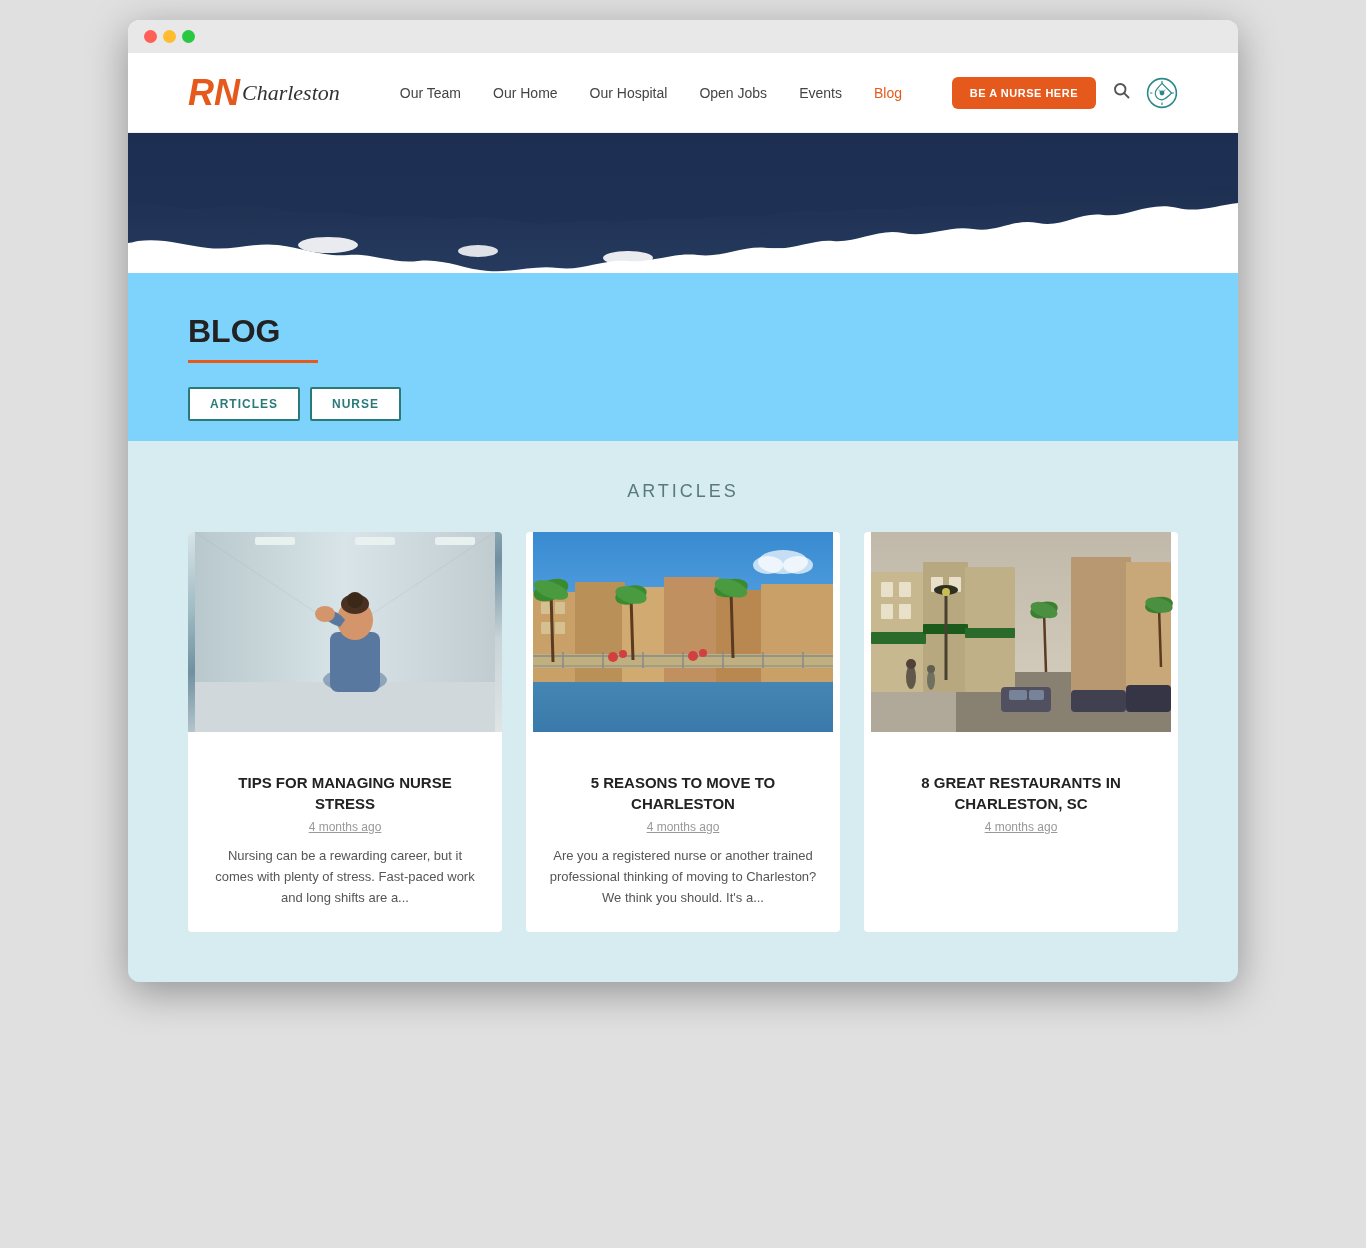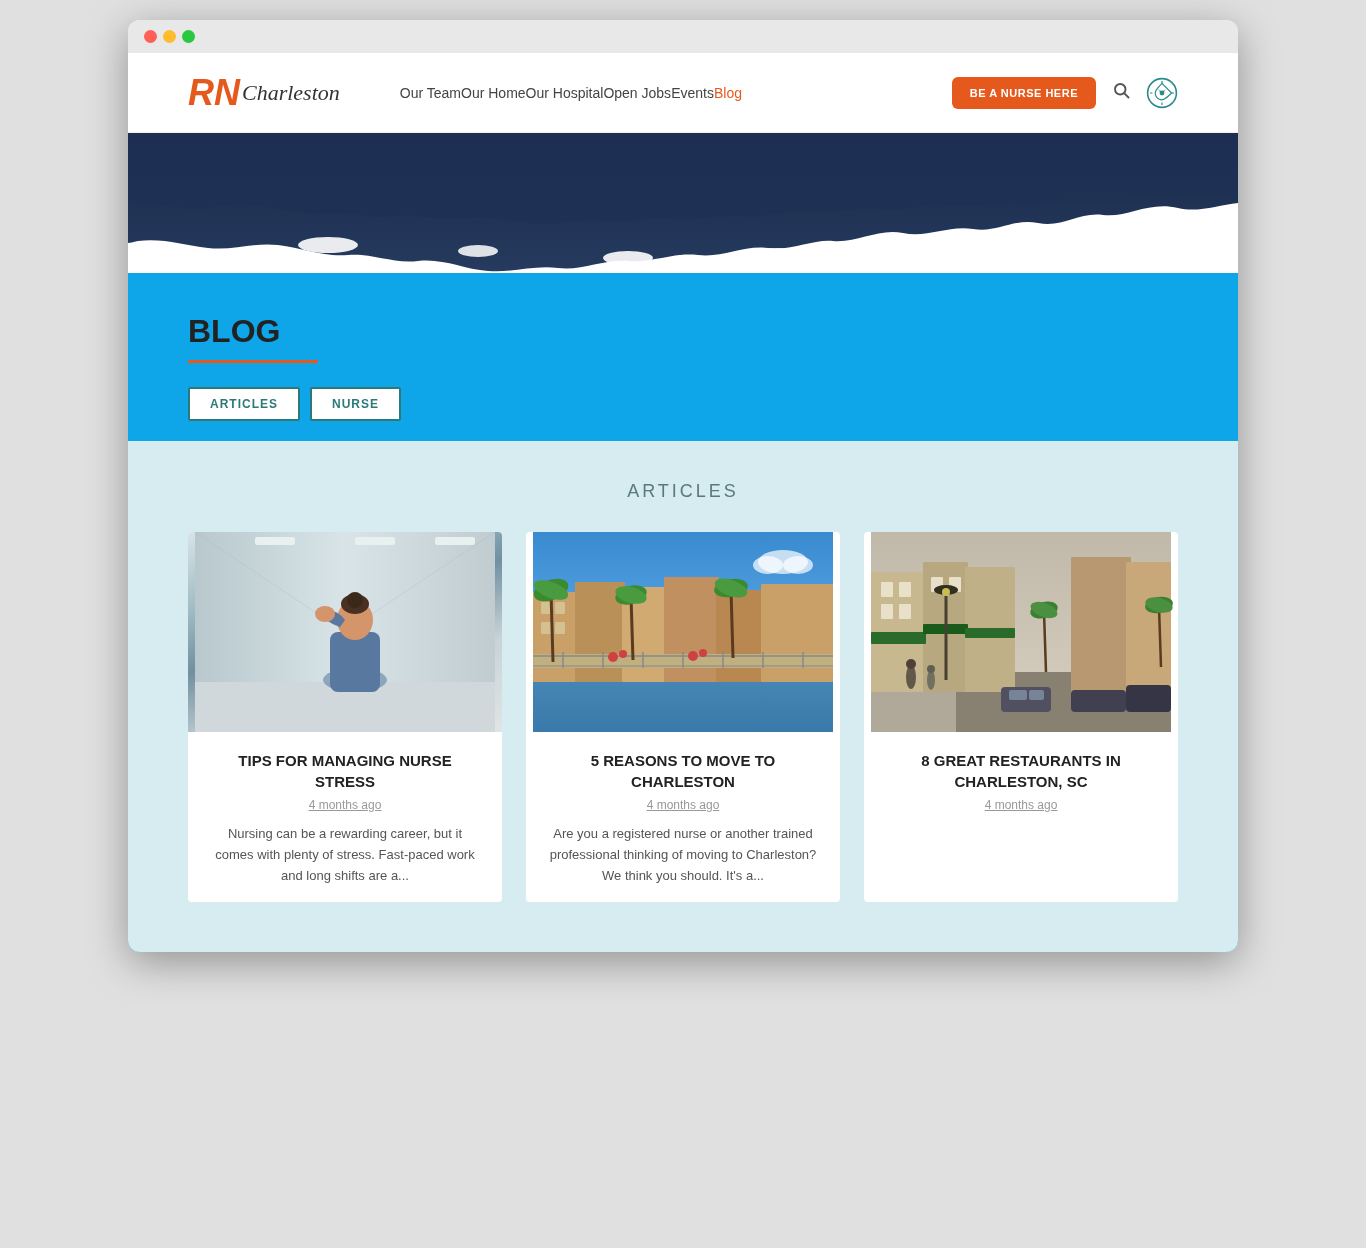--- a/index.html
+++ b/index.html
@@ -46,21 +46,21 @@
       background: #d0d0d0;
       border-radius: 6px;
       padding: 5px 14px;
       text-align: center;
       font-size: 13px;
       color: #444;
     }
 
     
     .page-content {
-      background: #0ea5e9;
+      background: #7dd3fc;
       border-radius: 8px;
     }
 
     
     .header {
       background: #fff;
       padding: 0 60px;
       display: flex;
       align-items: center;
       height: 80px;
@@ -83,20 +83,21 @@
       font-size: 22px;
       font-weight: 400;
       color: #333;
       font-family: 'Georgia', serif;
       font-style: italic;
       margin-left: 2px;
     }
     .nav {
       display: flex;
       align-items: center;
+      gap: 32px;
       flex: 1;
     }
     .nav-link {
       font-size: 14px;
       color: #444;
       text-decoration: none;
       font-weight: 500;
       cursor: pointer;
     }
     .nav-link.active {
@@ -207,22 +208,23 @@
       cursor: pointer;
     }
     .article-image {
       width: 100%;
       height: 200px;
       object-fit: cover;
       display: block;
     }
 
     .article-body {
-      padding: 18px 20px 16px;
+      padding: 18px 20px 24px;
       text-align: center;
+      margin-top: 22px;
     }
     .article-heading {
       font-size: 15px;
       font-weight: 900;
       color: #222;
       text-transform: uppercase;
       line-height: 1.4;
       margin-bottom: 6px;
     }
     .article-date {

